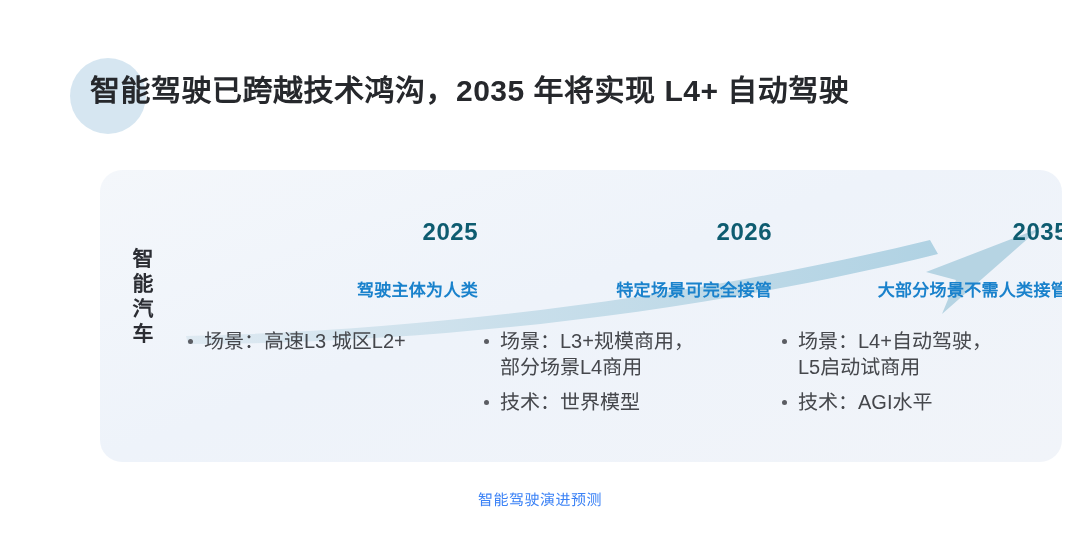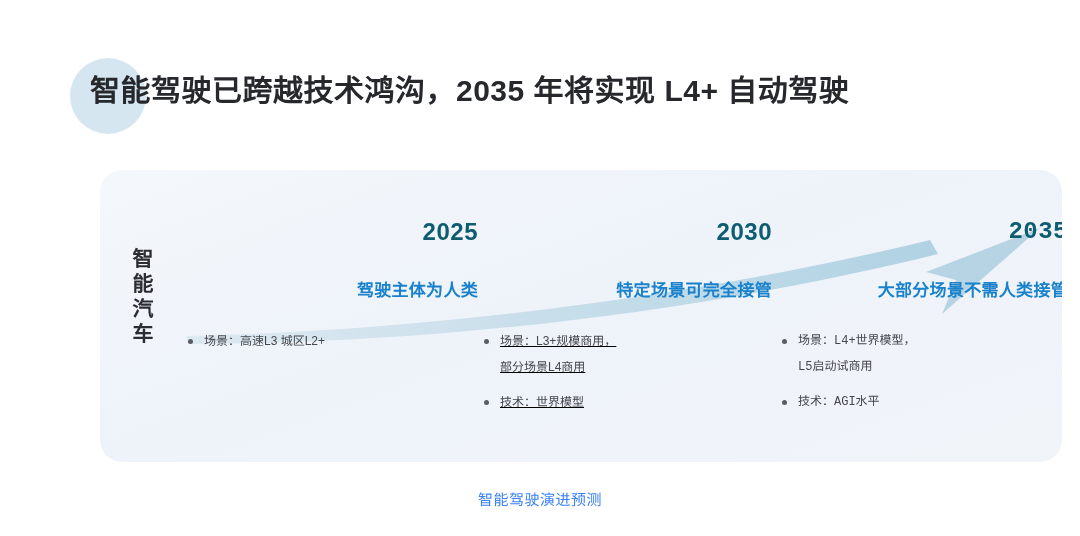--- a/index.html
+++ b/index.html
@@ -98,21 +98,21 @@
     height: 292px;
   }
   .col {
     position: absolute;
     top: 0;
     width: 300px;
     height: 292px;
   }
   .col-0 { left: 8px; }
   .col-1 { left: 302px; }
-  .col-2 { left: 598px; font-family: Liberation Mono, monospace; }
+  .col-2 { left: 598px; }
 
   .col-year {
     position: absolute;
     top: 48px;
     left: 0;
     width: 300px;
     text-align: right;
     font-size: 24px;
     font-weight: 700;
     color: #0e5c70;
@@ -131,28 +131,28 @@
     white-space: nowrap;
   }
 
   .col-bullets {
     position: absolute;
     top: 158px;
     left: 0;
     width: 300px;
   }
   .col-0 .col-bullets { left: 8px; }
-  .col-1 .col-bullets { left: 10px; text-decoration: underline; }
+  .col-1 .col-bullets { left: 10px; }
   .col-2 .col-bullets { left: 12px; }
 
   .bullet {
     position: relative;
     padding-left: 18px;
     margin-bottom: 9px;
-    font-size: 12px;
+    font-size: 20px;
     color: #45474c;
     line-height: 26px;
     white-space: pre-line;
   }
   .bullet::before {
     content: "";
     position: absolute;
     left: 2px;
     top: 11px;
     width: 5px;
@@ -203,34 +203,34 @@
 
       <div class="col col-0">
         <div class="col-year">2025</div>
         <div class="col-sub">驾驶主体为人类</div>
         <div class="col-bullets">
           <div class="bullet">场景：高速L3 城区L2+</div>
         </div>
       </div>
 
       <div class="col col-1">
-        <div class="col-year">2030</div>
+        <div class="col-year">2026</div>
         <div class="col-sub">特定场景可完全接管</div>
         <div class="col-bullets">
           <div class="bullet">场景：L3+规模商用，
 部分场景L4商用</div>
           <div class="bullet">技术：世界模型</div>
         </div>
       </div>
 
       <div class="col col-2">
         <div class="col-year">2035</div>
         <div class="col-sub">大部分场景不需人类接管</div>
         <div class="col-bullets">
-          <div class="bullet">场景：L4+世界模型，
+          <div class="bullet">场景：L4+自动驾驶，
 L5启动试商用</div>
           <div class="bullet">技术：AGI水平</div>
         </div>
       </div>
 
     </div>
   </div>
 
   <div class="footer">智能驾驶演进预测</div>
 

